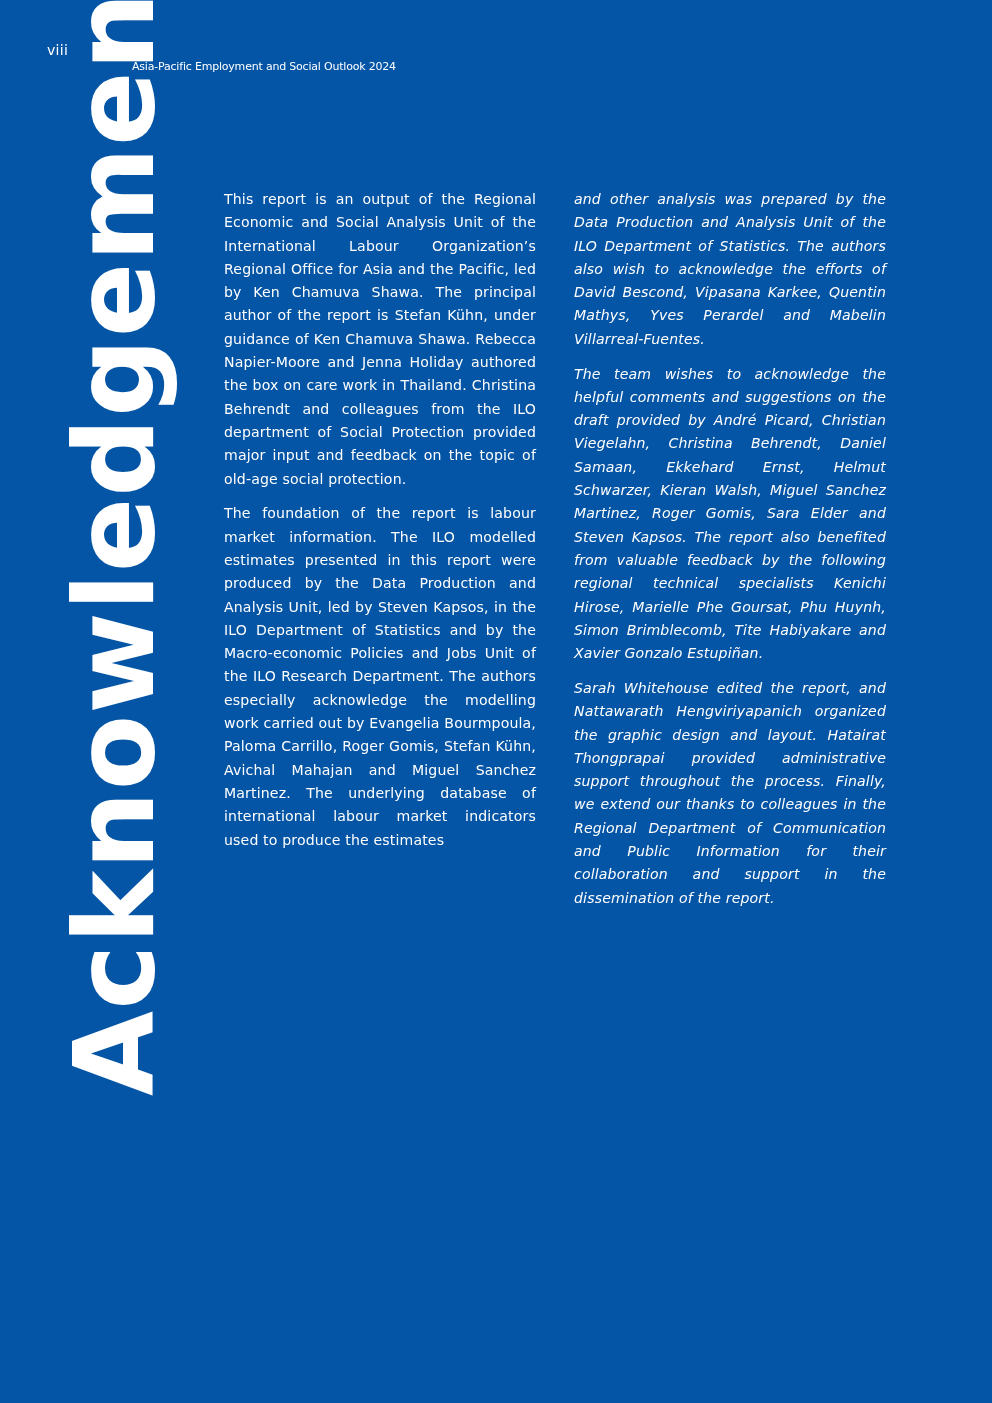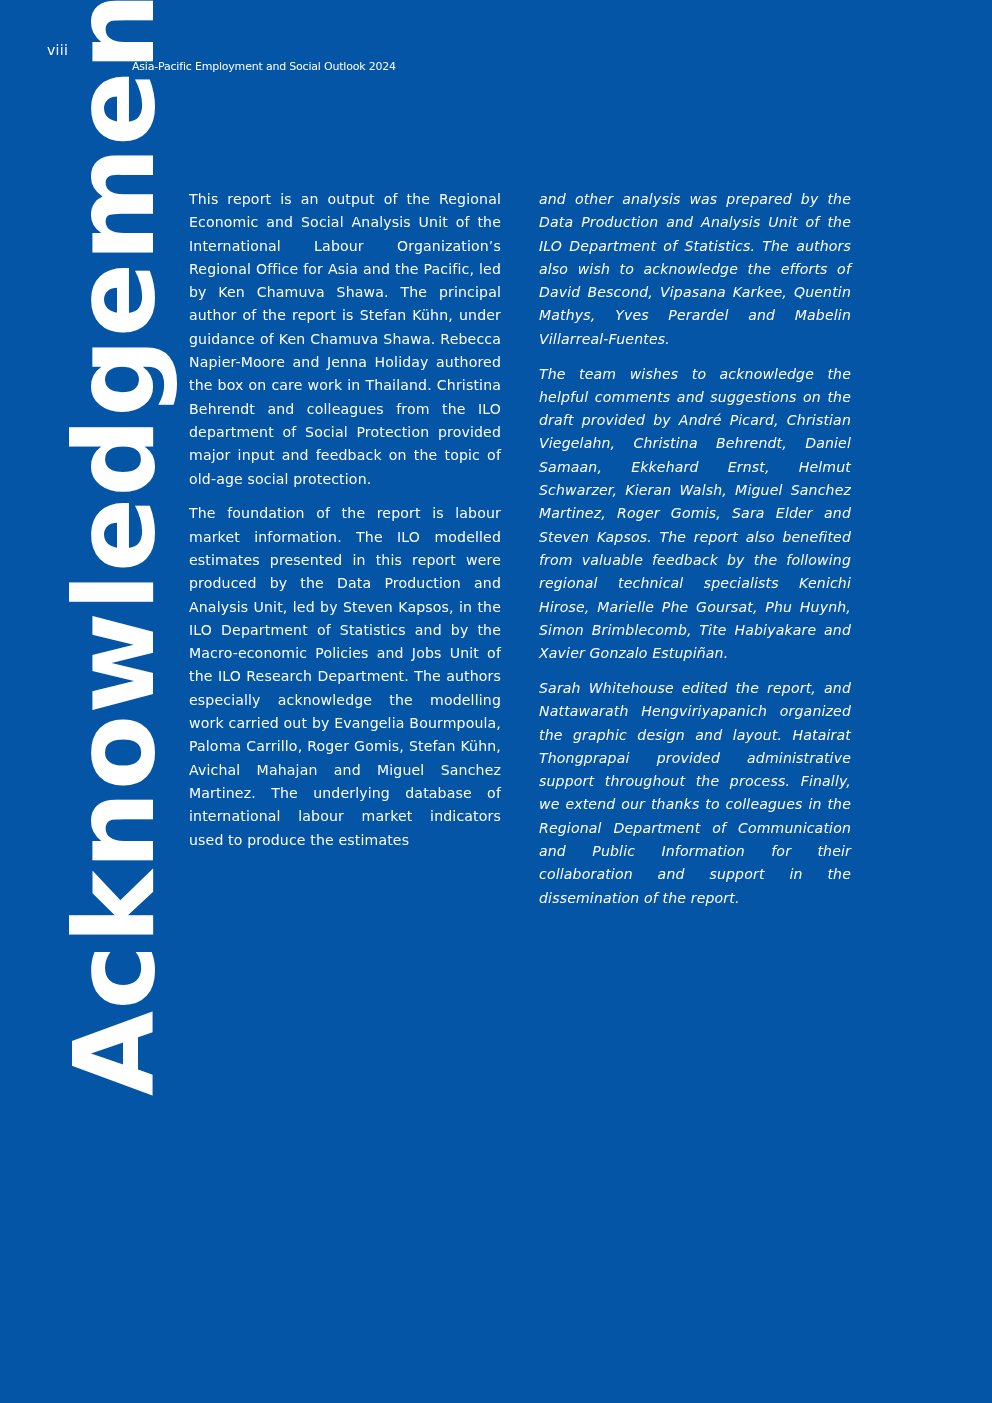--- a/index.html
+++ b/index.html
@@ -45,20 +45,21 @@
       height: 110px;
     }
     .column {
       position: absolute;
       top: 188px;
       width: 312px;
       font-size: 14.1px;
       line-height: 23.3px;
       text-align: justify;
       letter-spacing: 0.15px;
+      margin-left: 35px;
     }
     .col-left { left: 189px; }
     .col-right { left: 539px; font-style: italic; }
     .column p {
       margin: 0 0 11.5px 0;
       hyphens: manual;
     }
   </style>
 </head>
 <body>

